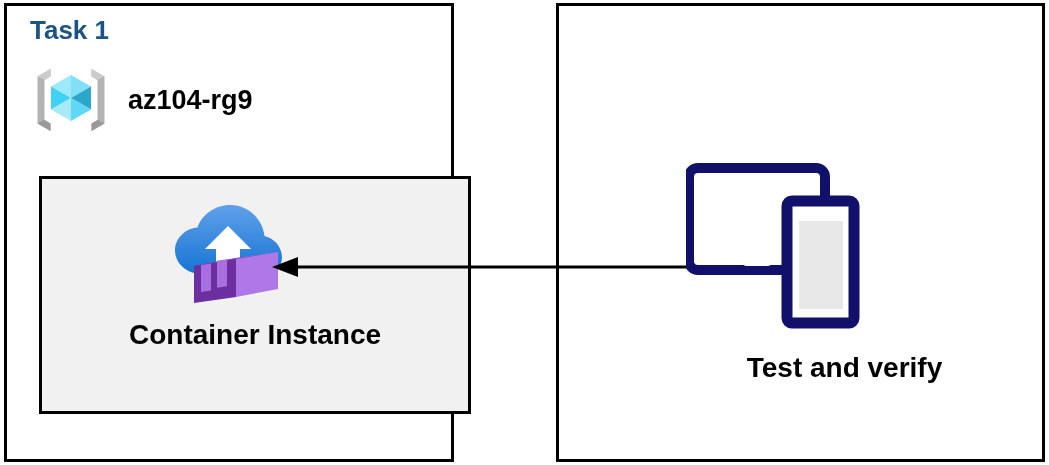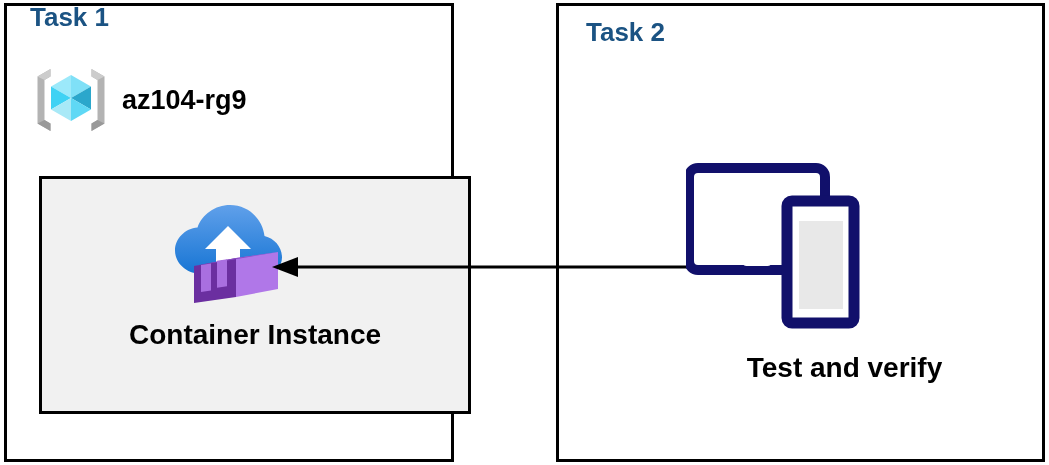--- a/index.html
+++ b/index.html
@@ -39,31 +39,31 @@
   }
 
   .panel-title {
     position: absolute;
     font-size: 26px;
     font-weight: bold;
     color: #1B5383;
     letter-spacing: 0px;
     white-space: nowrap;
   }
-  #title-task1 { left: 30px; top: 2px; }
+  #title-task1 { left: 30px; top: 15px; }
   #title-task2 { left: 586px; top: 17px; }
 
   
   #rg-row {
     position: absolute;
     left: 34px;
     top: 64px;
     display: flex;
     align-items: center;
-    gap: 14px;
+    gap: 20px;
   }
   #rg-icon { width: 74px; height: 72px; display: block; }
   #rg-label {
     font-size: 27px;
     font-weight: bold;
     color: #000000;
     white-space: nowrap;
   }
 
   
@@ -197,21 +197,20 @@
   <span>
     <svg id="arrow" viewBox="0 0 420 40" xmlns="http://www.w3.org/2000/svg">
       <line x1="28" y1="19" x2="418" y2="19" stroke="#000000" stroke-width="3"></line>
       <path d="M2 19 L28 9 L28 29 Z" fill="#000000"></path>
     </svg>
   </span>
 
   
   <div class="panel" id="panel-task2"></div>
 
-  <div class="panel-title" id="title-task2">Task 2</div>
 
   <span>
     <svg id="devices-icon" viewBox="0 0 182 170" xmlns="http://www.w3.org/2000/svg">
 
       <rect x="3" y="5" width="136" height="102" rx="9" ry="9" fill="none" stroke="#11106B" stroke-width="10"></rect>
 
       <circle cx="71" cy="13" r="3" fill="#FFFFFF"></circle>
 
       <rect x="57" y="96" width="28" height="7" rx="3.5" ry="3.5" fill="#FFFFFF"></rect>
 

